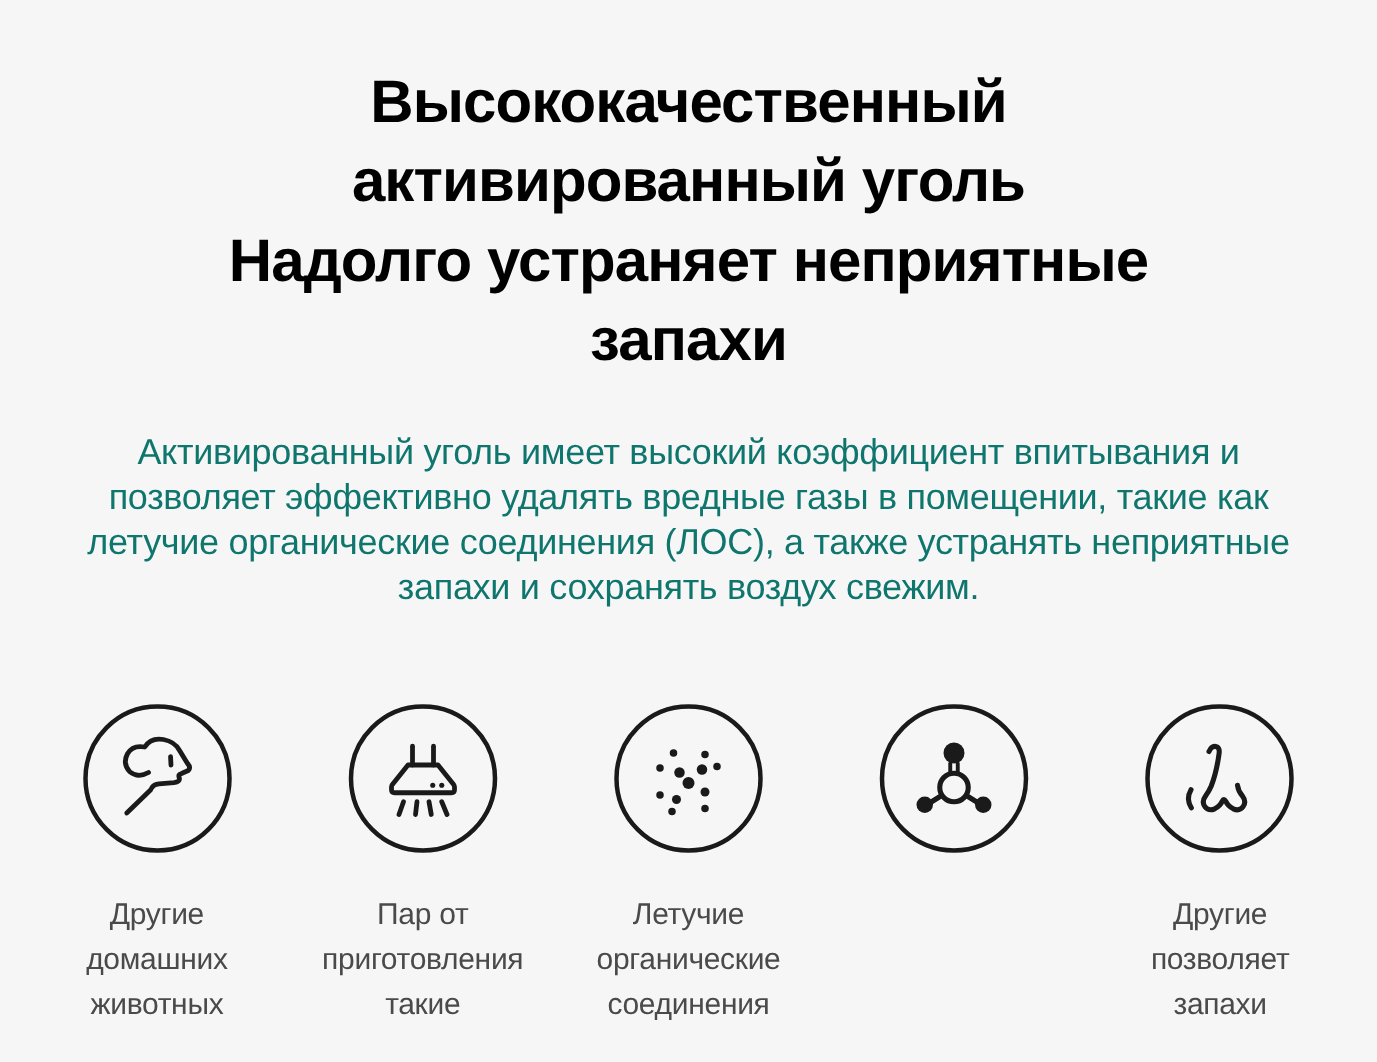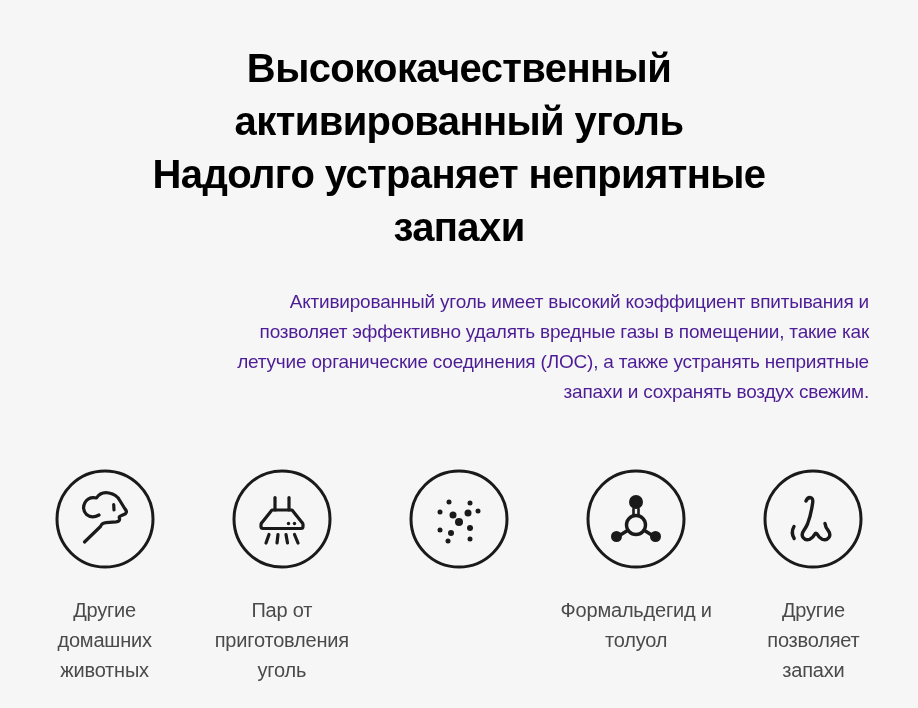--- a/index.html
+++ b/index.html
@@ -16,24 +16,24 @@
     font-size: 40px;
     line-height: 53px;
     font-weight: 700;
     color: #000000;
     letter-spacing: -0.6px;
     white-space: pre-line;
   }
   .desc {
     margin: 33px auto 0;
     max-width: 820px;
-    text-align: right;
-    font-size: 19px;
+    text-align: center;
+    font-size: 24px;
     line-height: 30px;
-    color: #4c1d95;
+    color: #0f766e;
     letter-spacing: -0.2px;
     white-space: pre-line;
   }
   .features {
     margin-top: 62px;
     display: flex;
     padding: 0 16px;
   }
   .feature {
     flex: 1;
@@ -110,21 +110,21 @@
             <path d="M 46,65.5 L 45,74"></path>
             <path d="M 54,65.5 L 55.5,74"></path>
             <path d="M 62.5,65.5 L 66,74"></path>
           </g>
           <circle cx="56.5" cy="54.5" r="1.7" fill="#1a1a1a"></circle>
           <circle cx="62.5" cy="54.5" r="1.7" fill="#1a1a1a"></circle>
         </svg>
       </div>
       <div class="feature-label">Пар от
 приготовления
-уголь</div>
+такие</div>
     </div>
 
     <div class="feature">
       <div class="icon-circle">
         <svg width="100" height="100" viewBox="0 0 100 100">
           <circle cx="50" cy="50" r="48" fill="none" stroke="#1a1a1a" stroke-width="3"></circle>
           <g fill="#1a1a1a">
             <circle cx="40" cy="33" r="2.5"></circle>
             <circle cx="61" cy="34" r="2.5"></circle>
             <circle cx="31" cy="43" r="2.5"></circle>
@@ -133,40 +133,41 @@
             <circle cx="69" cy="42" r="2.5"></circle>
             <circle cx="50" cy="53" r="4"></circle>
             <circle cx="61" cy="59" r="3"></circle>
             <circle cx="31" cy="61" r="2.5"></circle>
             <circle cx="42" cy="64" r="3"></circle>
             <circle cx="61" cy="70" r="2.5"></circle>
             <circle cx="39" cy="72" r="2.5"></circle>
           </g>
         </svg>
       </div>
+      <div class="feature-label">Летучие
+органические
+соединения</div>
     </div>
 
     <div class="feature">
       <div class="icon-circle">
         <svg width="100" height="100" viewBox="0 0 100 100">
           <circle cx="50" cy="50" r="48" fill="none" stroke="#1a1a1a" stroke-width="3"></circle>
           <g stroke="#1a1a1a" stroke-linecap="round">
             <line x1="47.5" y1="40" x2="47.5" y2="47" stroke-width="2.6"></line>
             <line x1="52.5" y1="40" x2="52.5" y2="47" stroke-width="2.6"></line>
             <line x1="41.5" y1="61.5" x2="33.5" y2="66.5" stroke-width="3.4"></line>
             <line x1="58.5" y1="61.5" x2="66.5" y2="66.5" stroke-width="3.4"></line>
           </g>
           <circle cx="50" cy="56" r="9.5" fill="none" stroke="#1a1a1a" stroke-width="3.4"></circle>
           <circle cx="50" cy="33" r="7" fill="#1a1a1a"></circle>
           <circle cx="30.5" cy="67.5" r="5.5" fill="#1a1a1a"></circle>
           <circle cx="69.5" cy="67.5" r="5.5" fill="#1a1a1a"></circle>
         </svg>
       </div>
-      <div class="feature-label">Формальдегид и
-толуол</div>
     </div>
 
     <div class="feature">
       <div class="icon-circle">
         <svg width="100" height="100" viewBox="0 0 100 100">
           <circle cx="50" cy="50" r="48" fill="none" stroke="#1a1a1a" stroke-width="3"></circle>
           <g fill="none" stroke="#1a1a1a" stroke-width="3.4" stroke-linecap="round" stroke-linejoin="round">
             <path d="M 43,32
                      Q 45,27.5 48.5,29
                      Q 50.2,30 49.7,33.5

